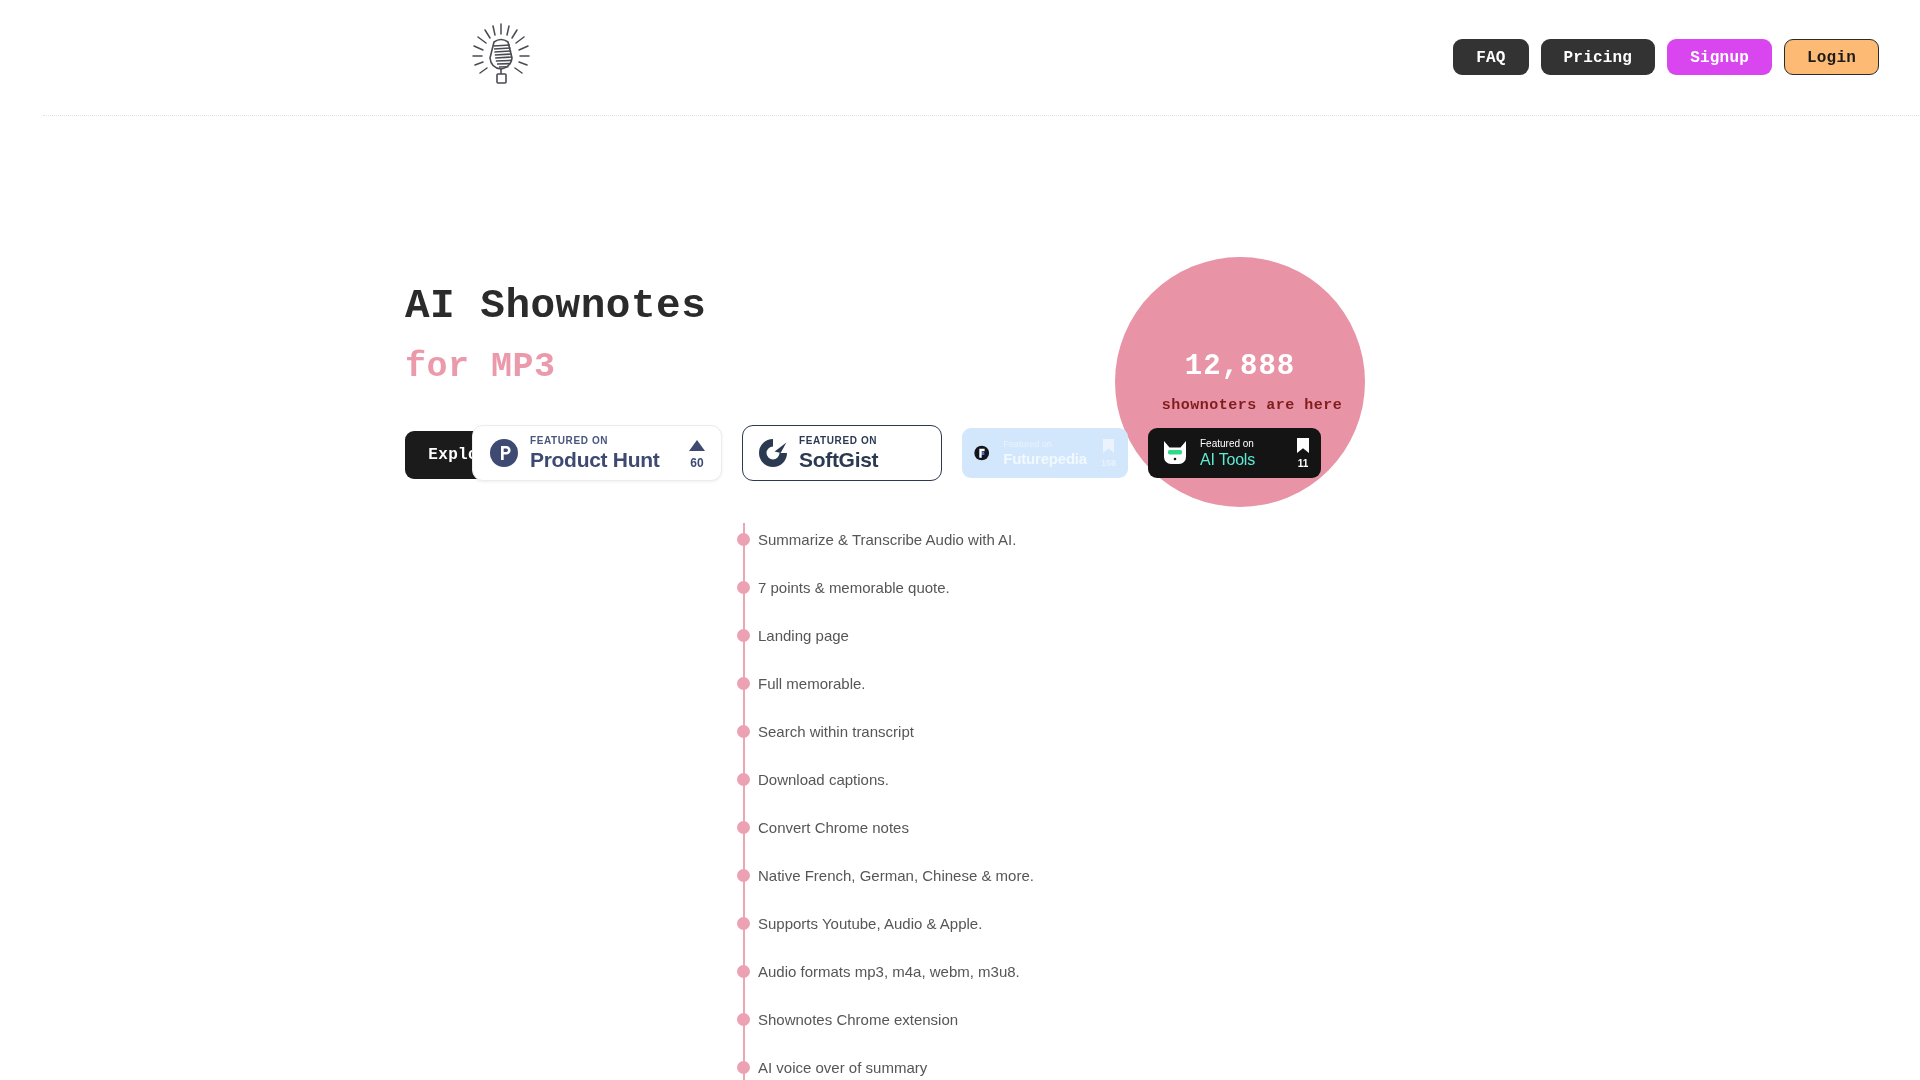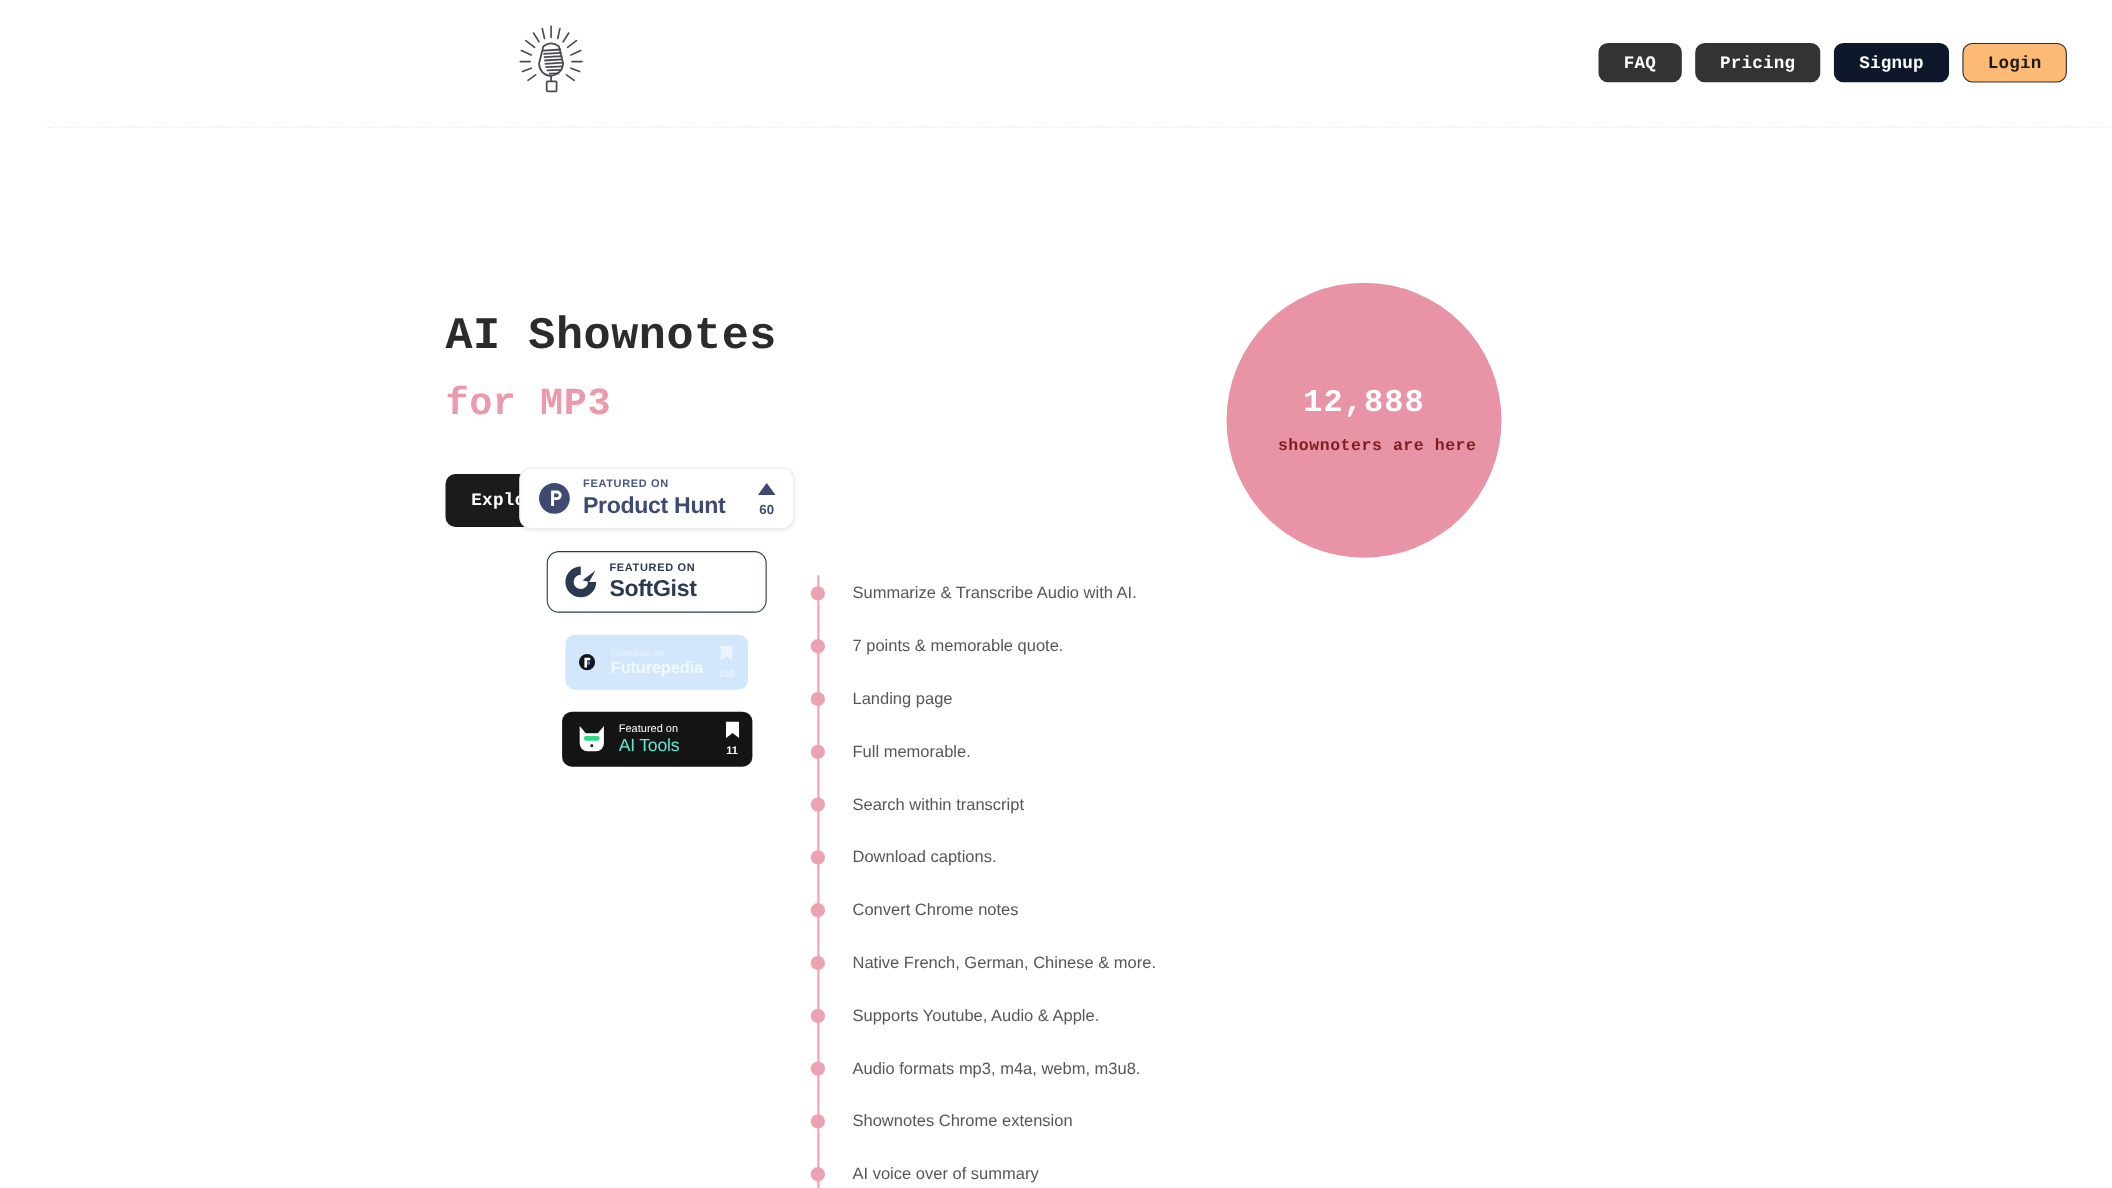--- a/index.html
+++ b/index.html
@@ -48,21 +48,21 @@
     height: 36px;
     line-height: 36px;
     display: inline-block;
     text-align: center;
     white-space: nowrap;
     cursor: pointer;
     border: 1.6px solid transparent;
     user-select: none;
   }
   .nav-btn.dark   { background: #333333; color: #ffffff; }
-  .nav-btn.black  { background: #0f172a; color: #ffffff; }
+  .nav-btn.black  { background: #d946ef; color: #ffffff; }
   .nav-btn.ghost  { background: #fdba74; color: #1b1b1b; border-color: #2b2b2b; }
 
   
   .hero {
     position: relative;
     width: 1920px;
     height: 290px;
   }
   .hero-title {
     position: absolute;
@@ -136,21 +136,20 @@
   }
 
   
   .badges {
     position: absolute;
     left: 472px;
     top: 425px;
     display: flex;
     align-items: center;
     gap: 20px;
-    flex-direction: column;
   }
   .badge {
     display: flex;
     align-items: center;
     border-radius: 11px;
     cursor: pointer;
     user-select: none;
   }
 
   
@@ -258,21 +257,21 @@
     top: 8px;
     width: 2px;
     height: 600px;
     background: #eda6b6;
   }
   .tl-item {
     position: relative;
     height: 48px;
     display: flex;
     align-items: center;
-    gap: 25px;
+    gap: 8px;
   }
   .tl-dot {
     width: 13px;
     height: 13px;
     border-radius: 50%;
     background: #eda2b4;
     flex: none;
     position: relative;
     z-index: 2;
   }

